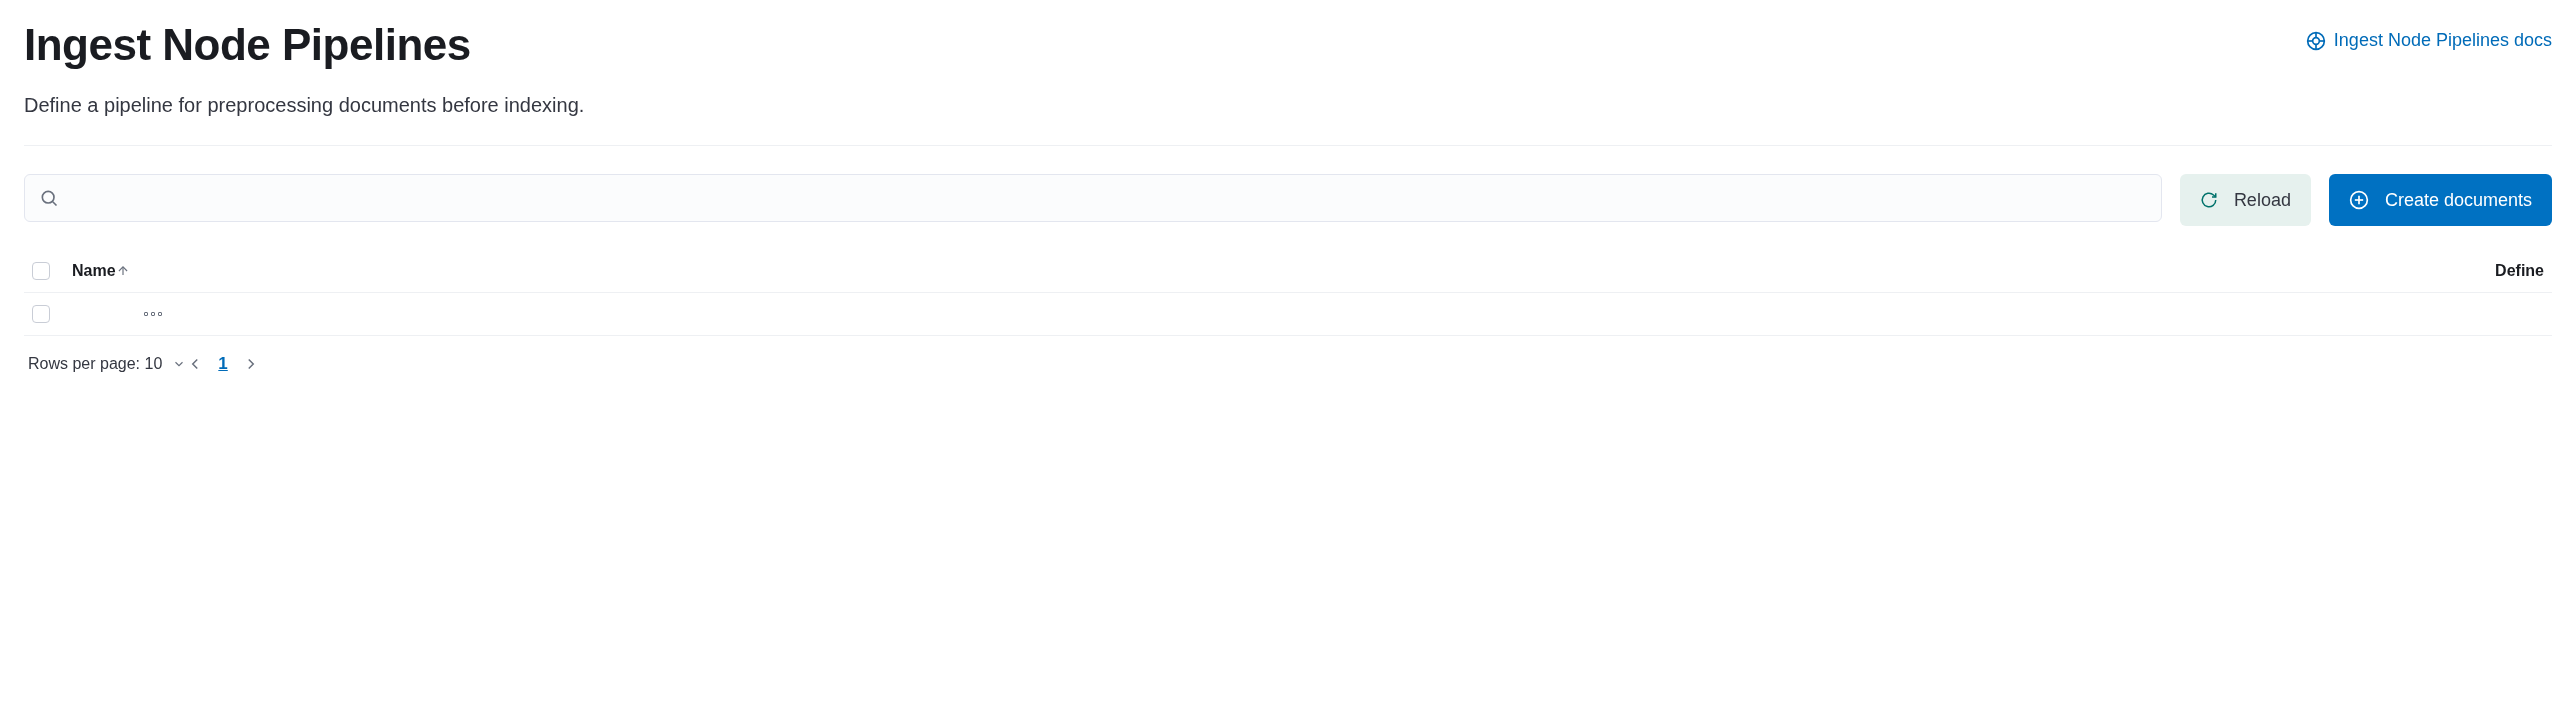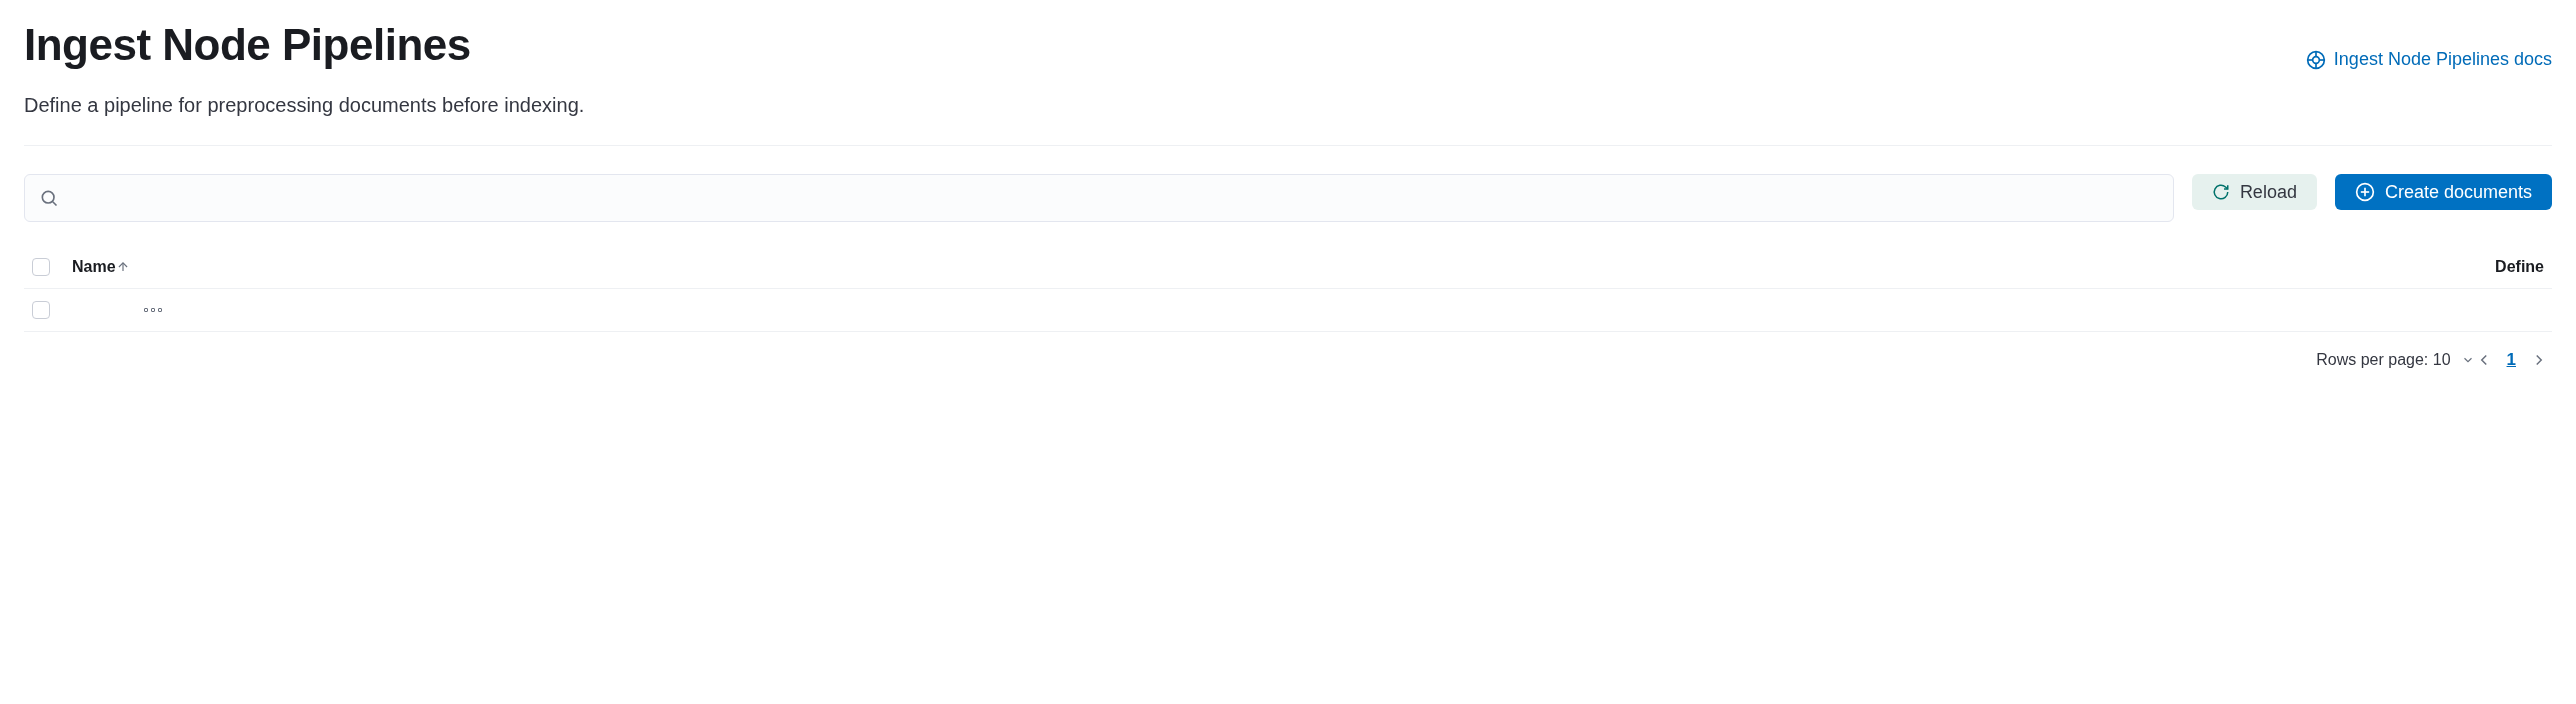--- a/index.html
+++ b/index.html
@@ -9,21 +9,21 @@
     }
     body {
       font-family: -apple-system, BlinkMacSystemFont, "Segoe UI", Helvetica, Arial, sans-serif;
       background: #fff;
       padding: 20px 24px;
       color: #1a1c21;
     }
     .header-row {
       display: flex;
       justify-content: space-between;
-      align-items: flex-end;
+      align-items: flex-start;
     }
     .page-title {
       font-size: 44px;
       font-weight: 700;
       letter-spacing: -0.5px;
       color: #1a1c21;
     }
     .docs-link {
       display: inline-flex;
       align-items: center;
@@ -80,22 +80,22 @@
       color: #343741;
       outline: none;
       padding-left: 12px;
     }
     .search-input::placeholder {
       color: #98a2b3;
     }
     .btn {
       display: inline-flex;
       align-items: center;
-      gap: 10px;
-      height: 36px;
+      gap: 16px;
+      height: 52px;
       padding: 0 20px;
       border-radius: 6px;
       font-size: 18px;
       font-weight: 500;
       cursor: pointer;
       border: none;
     }
     .btn-reload {
       background: #e6f1ee;
       color: #343741;
@@ -175,21 +175,21 @@
       align-items: center;
     }
     .action-dots span {
       width: 4px;
       height: 4px;
       border: 1px solid #69707d;
       border-radius: 1px;
     }
     .footer-row {
       display: flex;
-      justify-content: flex-end;
+      justify-content: flex-start;
       align-items: center;
       padding: 18px 4px 0;
     }
     .rows-per-page {
       display: inline-flex;
       align-items: center;
       gap: 10px;
       font-size: 16px;
       color: #343741;
       cursor: pointer;

